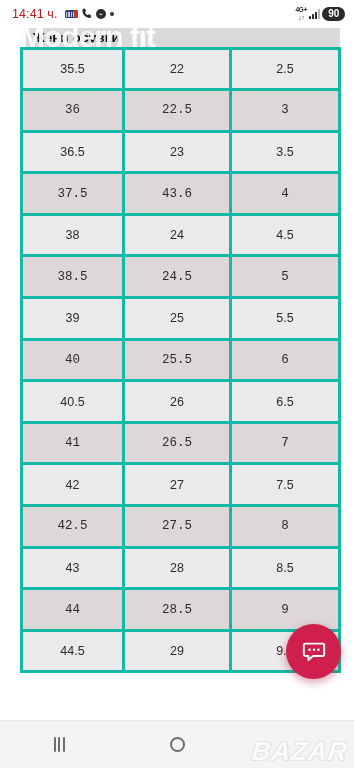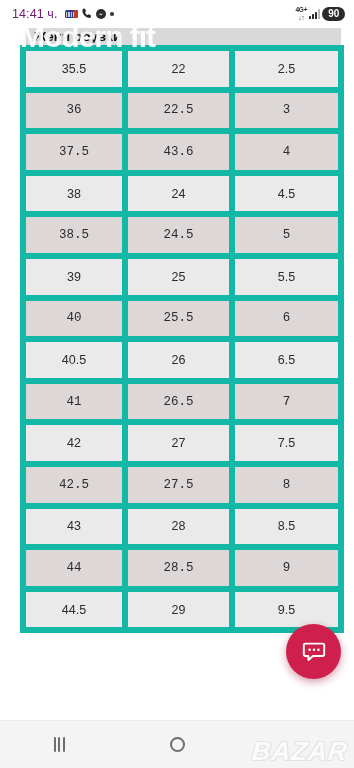--- a/index.html
+++ b/index.html
@@ -33,21 +33,21 @@
     padding: 0 9px 0 12px;
     z-index: 40;
   }
   .status-left {
     display: flex;
     align-items: center;
     gap: 5px;
   }
   .status-clock {
     font-size: 12.5px;
-    color: #701a75;
+    color: #b91c1c;
     font-weight: 400;
     letter-spacing: .1px;
     white-space: nowrap;
   }
   .notif-icons {
     display: flex;
     align-items: center;
     gap: 4.5px;
     margin-left: 2px;
   }
@@ -148,21 +148,21 @@
   .size-table {
     position: absolute;
     top: 0;
     left: 20px;
     width: 318px;
     z-index: 2;
     border-collapse: collapse;
     table-layout: fixed;
   }
   .size-table td, .size-table th {
-    border: 6px solid #14b8a6;
+    border: 3px solid #14b8a6;
     text-align: center;
     vertical-align: middle;
     font-size: 12.5px;
     color: #2c2c2c;
     height: 41.6px;
     font-weight: 400;
   }
   .size-table .hdr-cell {
     background: #d9d9d9;
     text-align: left;
@@ -316,20 +316,25 @@
           <tr class="row-light">
             <td>35.5</td>
             <td>22</td>
             <td>2.5</td>
           </tr>
           <tr class="row-dark">
             <td>36</td>
             <td>22.5</td>
             <td>3</td>
           </tr>
+          <tr class="row-light">
+            <td>36.5</td>
+            <td>23</td>
+            <td>3.5</td>
+          </tr>
           <tr class="row-dark">
             <td>37.5</td>
             <td>43.6</td>
             <td>4</td>
           </tr>
           <tr class="row-light">
             <td>38</td>
             <td>24</td>
             <td>4.5</td>
           </tr>

